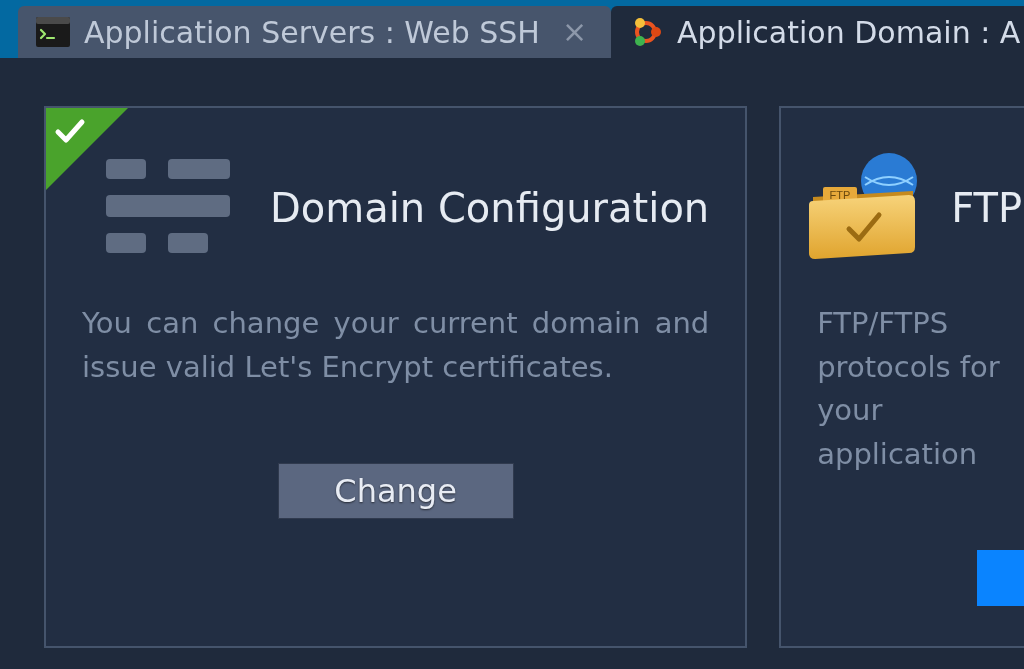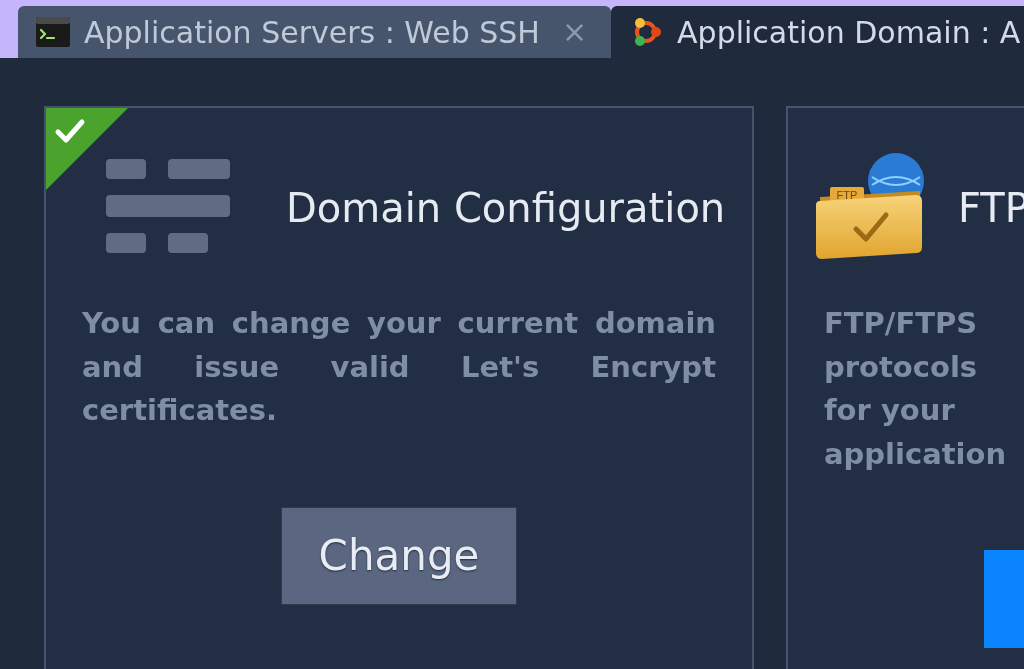--- a/index.html
+++ b/index.html
@@ -8,21 +8,21 @@
     height: 669px;
     overflow: hidden;
     background: #1f2a3c;
     font-family: "DejaVu Sans", "Segoe UI", "Helvetica Neue", Arial, sans-serif;
     -webkit-font-smoothing: antialiased;
   }
 
   
   .tabbar {
     height: 58px;
-    background: #c4b5fd;
+    background: #0369a1;
     display: flex;
     align-items: stretch;
     padding-left: 18px;
     gap: 0;
   }
   .tab {
     display: flex;
     align-items: center;
     padding: 0 24px 0 18px;
     font-size: 30px;
@@ -81,55 +81,54 @@
   }
   .corner-check svg {
     position: absolute;
     top: -74px;
     left: 8px;
   }
 
   .card-head {
     display: flex;
     align-items: center;
-    gap: 54px;
+    gap: 38px;
     padding: 30px 36px 0 56px;
     min-height: 170px;
   }
   .card-icon {
     flex-shrink: 0;
   }
   .card-title {
     font-size: 40px;
     font-weight: 400;
     color: #e6ebf2;
     white-space: nowrap;
   }
   .card-desc {
     padding: 24px 36px 0 36px;
     font-size: 29px;
     line-height: 1.5;
     color: #7f8ea5;
     text-align: justify;
     text-align-last: left;
-    font-weight: bold;
   }
   .card-actions {
     display: flex;
     justify-content: center;
     padding-top: 74px;
   }
   .btn {
     min-width: 236px;
-    height: 98px;
+    height: 56px;
     display: flex;
     align-items: center;
     justify-content: center;
     border-radius: 0;
-    font-size: 42px;
+    font-size: 32px;
     color: #e8ecf4;
     cursor: pointer;
     user-select: none;
     text-shadow: 0 1px 2px rgba(0,0,0,.6);
     border: 1px solid #303a4e;
   }
   .btn-gray {
     background: #5b6780;
   }
   .btn-blue {

